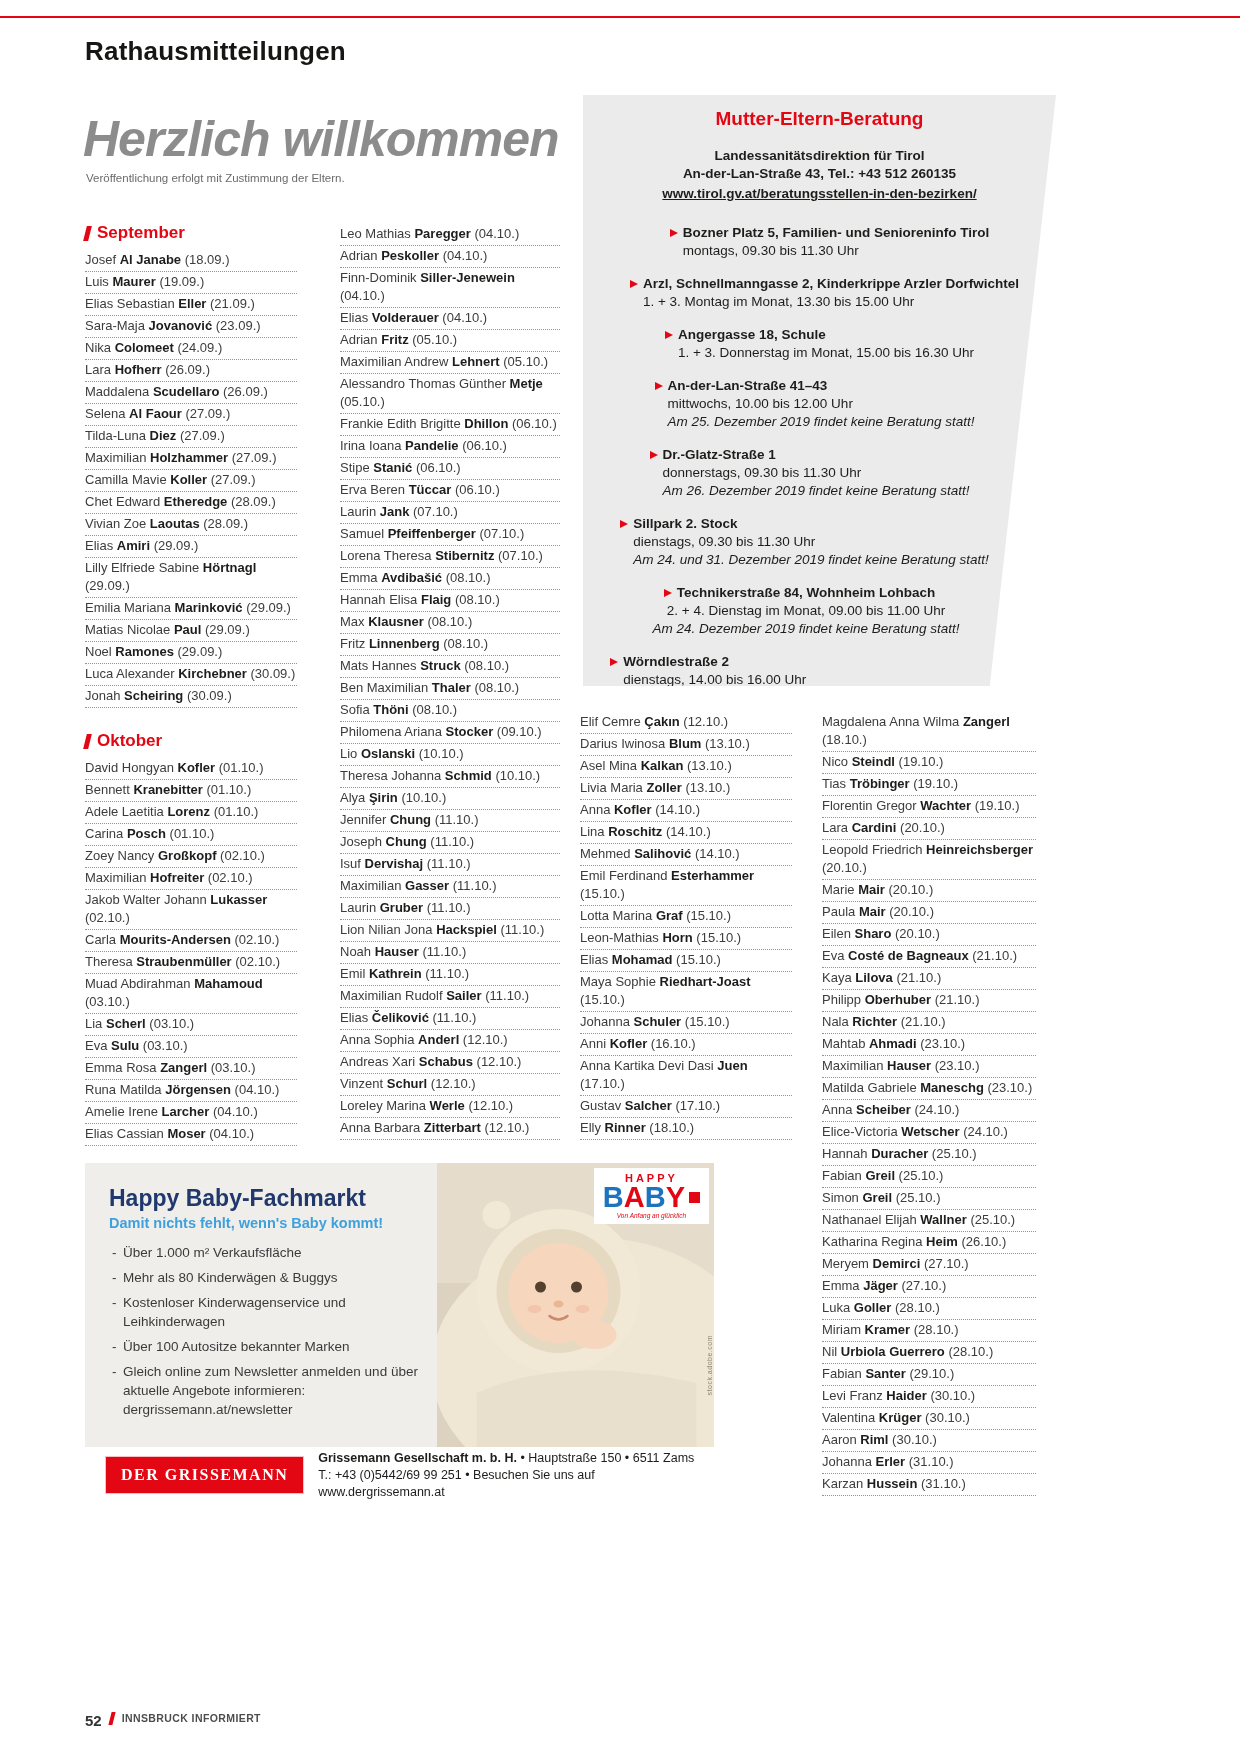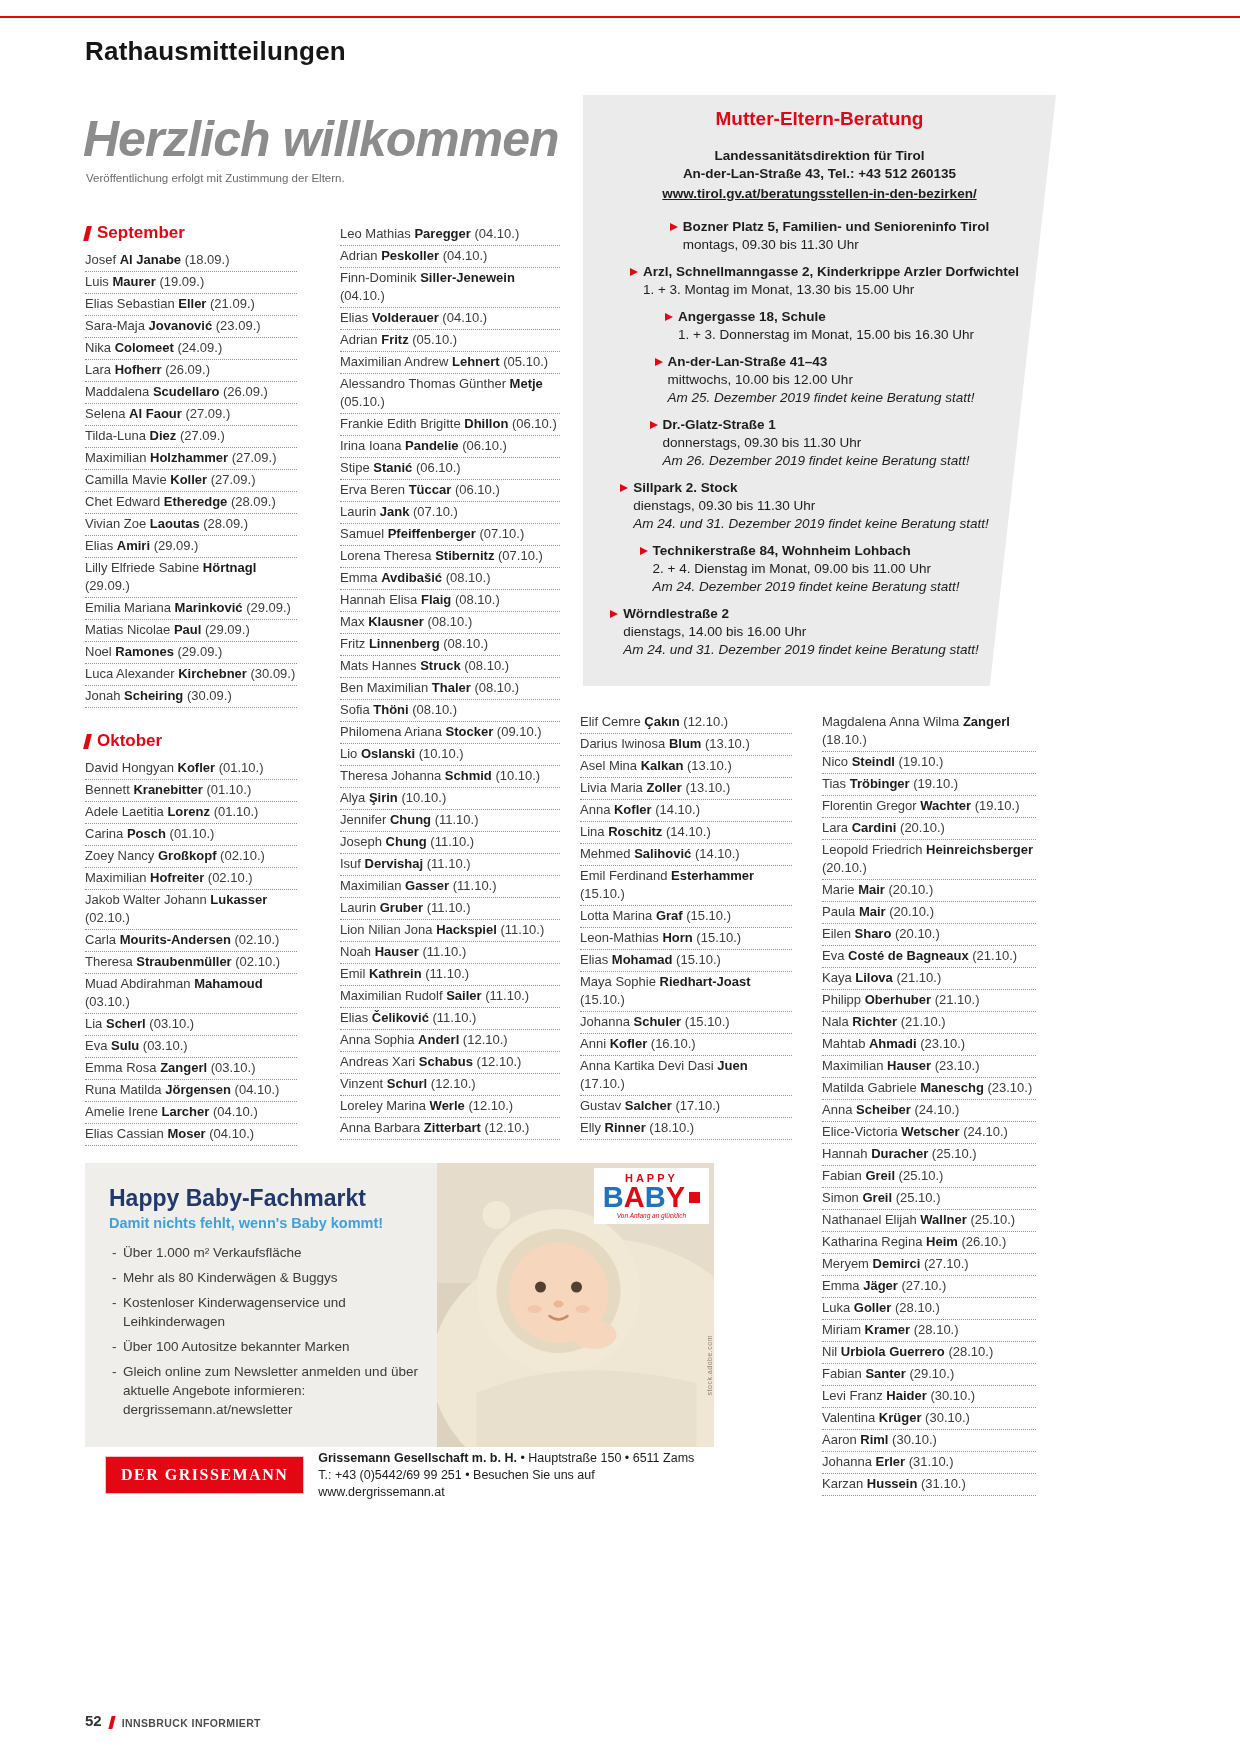--- a/index.html
+++ b/index.html
@@ -27,21 +27,21 @@
   .month-label { color:var(--red); font-size:17px; font-weight:bold; }
 
   
   .beratung { position:absolute; left:583px; top:95px; width:473px; height:591px; background:#ebebeb;
               clip-path:polygon(0 0, 100% 0, 86% 100%, 0 100%); padding:13px 24px 0; text-align:center;
               font-size:13.5px; color:#1d1d1b; }
   .b-title { color:var(--red); font-size:19px; font-weight:bold; margin-bottom:17px; }
   .b-org, .b-addr { font-weight:bold; line-height:18px; }
   .b-url { display:inline-block; font-weight:bold; text-decoration:underline; color:#1d1d1b; line-height:18px; margin-top:2px; cursor:pointer; }
   .b-locs { margin-top:6px; display:flex; flex-direction:column; align-items:center; }
-  .loc { margin-top:9px; text-align:left; line-height:18px; }
+  .loc { margin-top:15px; text-align:left; line-height:18px; }
   .loc-place { font-weight:bold; }
   .arrow { display:inline-block; width:0; height:0; border-left:8px solid var(--red);
            border-top:4.5px solid transparent; border-bottom:4.5px solid transparent; margin-right:5px; }
   .loc-time { padding-left:13px; }
   .loc-note { padding-left:13px; font-style:italic; }
 
   
   .ad { position:absolute; left:85px; top:1163px; width:629px; height:340px; }
   .ad-top { display:flex; height:284px; }
   .ad-text { width:352px; background:#f0eeeb; padding:22px 6px 0 24px; }
@@ -58,21 +58,21 @@
   .hl-tag { font-size:6.5px; color:var(--red); font-style:italic; margin-top:1px; }
   .photo-credit { position:absolute; right:1px; bottom:52px; writing-mode:vertical-rl; transform:rotate(180deg);
                   font-size:7px; color:#8d8475; letter-spacing:.5px; }
   .ad-bottom { height:56px; background:#fff; display:flex; align-items:center; gap:14px; padding:0 8px 0 20px; }
   .gris-logo { background:var(--red); color:#fff; font-family:"Liberation Serif", serif; font-weight:bold;
                font-size:16px; letter-spacing:1.5px; padding:10px 16px; white-space:nowrap;
                box-shadow:inset 0 0 0 1px rgba(255,255,255,.75); }
   .gris-info { font-size:12.5px; color:#1d1d1b; line-height:17px; }
 
   
-  .footer { position:absolute; left:85px; top:1712px; display:flex; align-items:flex-end; gap:8px; }
+  .footer { position:absolute; left:85px; top:1712px; display:flex; align-items:flex-start; gap:8px; }
   .pg { font-weight:bold; font-size:15px; color:#333; }
   .fbar { width:4px; height:13px; background:var(--red); transform:skewX(-14deg); }
   .fbrand { font-size:10.5px; font-weight:bold; color:#4d4d4d; letter-spacing:.4px; }
 </style>
 </head>
 <body>
 
 <div class="page">
   <div class="top-rule"></div>
   <div class="section-header">Rathausmitteilungen</div>
@@ -249,21 +249,21 @@
         <div class="loc" style="transform: translateX(-10px);">
           <div class="loc-place"><span class="arrow"></span><span>Dr.-Glatz-Straße 1</span></div>
           <div class="loc-time">donnerstags, 09.30 bis 11.30 Uhr</div>
           <div class="loc-note">Am 26. Dezember 2019 findet keine Beratung statt!</div>
         </div>
         <div class="loc" style="transform: translateX(-15px);">
           <div class="loc-place"><span class="arrow"></span><span>Sillpark 2. Stock</span></div>
           <div class="loc-time">dienstags, 09.30 bis 11.30 Uhr</div>
           <div class="loc-note">Am 24. und 31. Dezember 2019 findet keine Beratung statt!</div>
         </div>
-        <div class="loc" style="transform: translateX(-20px);">
+        <div class="loc" style="transform: translateX(-20px); text-align: center;">
           <div class="loc-place"><span class="arrow"></span><span>Technikerstraße 84, Wohnheim Lohbach</span></div>
           <div class="loc-time">2. + 4. Dienstag im Monat, 09.00 bis 11.00 Uhr</div>
           <div class="loc-note">Am 24. Dezember 2019 findet keine Beratung statt!</div>
         </div>
         <div class="loc" style="transform: translateX(-25px);">
           <div class="loc-place"><span class="arrow"></span><span>Wörndlestraße 2</span></div>
           <div class="loc-time">dienstags, 14.00 bis 16.00 Uhr</div>
           <div class="loc-note">Am 24. und 31. Dezember 2019 findet keine Beratung statt!</div>
         </div>
       </div>

